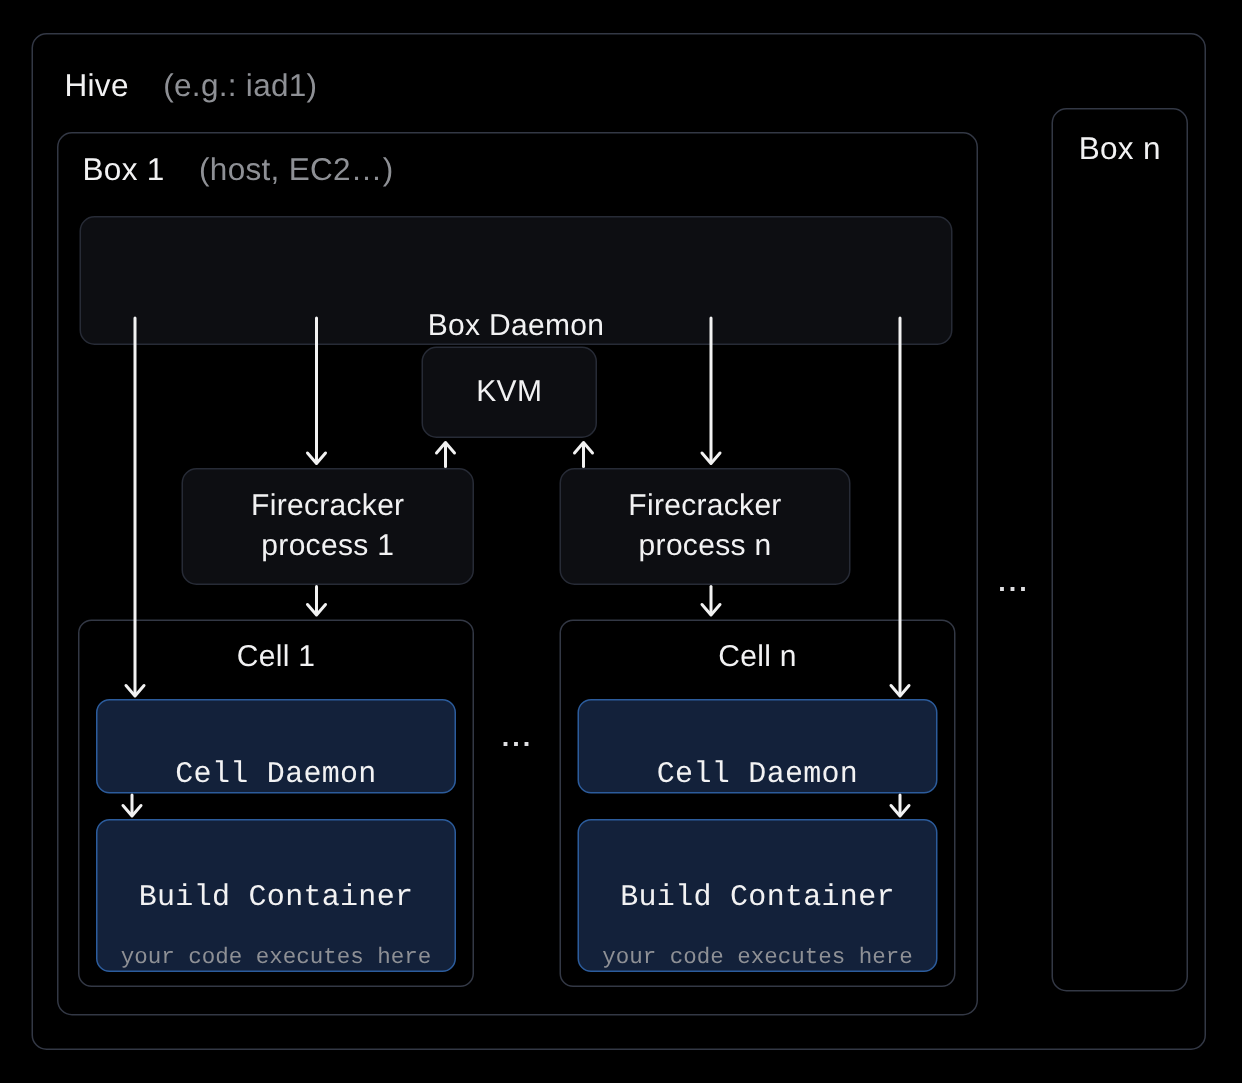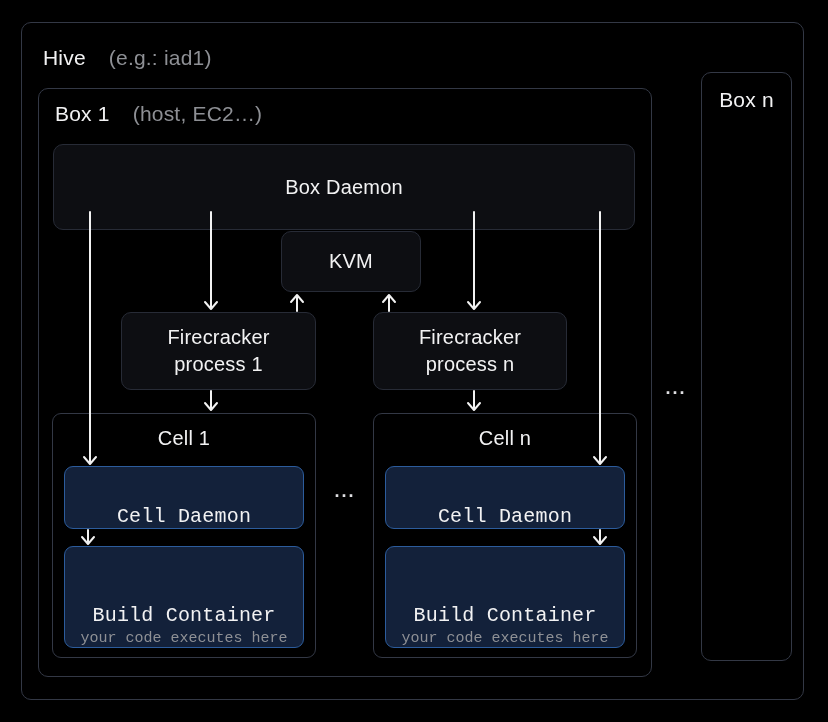--- a/index.html
+++ b/index.html
@@ -39,21 +39,21 @@
     background:var(--navy-box-bg);
     border:1px solid var(--navy-box-border);
     border-radius:9px;
     display:flex;flex-direction:column;align-items:center;justify-content:flex-end;
     text-align:center;
     font-family:Liberation Mono, monospace;
   }
   .title-lg{font-size:21px;color:var(--text-primary);letter-spacing:.2px;}
   .title-md{font-size:20px;color:var(--text-primary);letter-spacing:.2px;}
   .muted{color:var(--text-muted);margin-left:16px;}
-  .note{font-size:15px;color:var(--text-muted);margin-top:3px;}
+  .note{font-size:15px;color:var(--text-muted);margin-top:20px;}
   .two-line{white-space:pre-line;line-height:27px;}
   .label-row{position:absolute;display:flex;gap:7px;align-items:baseline;}
   .center-label{position:absolute;text-align:center;}
   .ellipsis{
     position:absolute;color:#dfdfe2;font-size:18px;font-weight:700;
     letter-spacing:2px;line-height:1;
   }
   svg.arrows{position:absolute;left:0;top:0;pointer-events:none;}
 </style>
 </head>
@@ -70,25 +70,25 @@
   <div class="label-row" style="left:16px;top:13px;">
     <span class="title-lg">Box 1</span>
     <span class="title-lg muted">(host, EC2…)</span>
   </div>
 </div>
 
 <div class="panel" style="left:701px;top:72px;width:91px;height:589px;">
   <div class="center-label title-lg" style="left:0;right:0;top:15px;">Box n</div>
 </div>
 
-<div class="node-dark" style="left:53px;top:144px;width:582px;height:86px;">
+<div class="node-dark" style="left:53px;top:144px;width:582px;height:86px;align-items:flex-end;">
   <span class="title-md">Box Daemon</span>
 </div>
 
-<div class="node-dark" style="left:281px;top:231px;width:140px;height:61px;">
+<div class="node-dark" style="left:281px;top:231px;width:117px;height:61px;">
   <span class="title-md">KVM</span>
 </div>
 
 <div class="node-dark" style="left:121px;top:312px;width:195px;height:78px;">
   <span class="title-md two-line">Firecracker
 process 1</span>
 </div>
 
 <div class="node-dark" style="left:373px;top:312px;width:194px;height:78px;">
   <span class="title-md two-line">Firecracker

